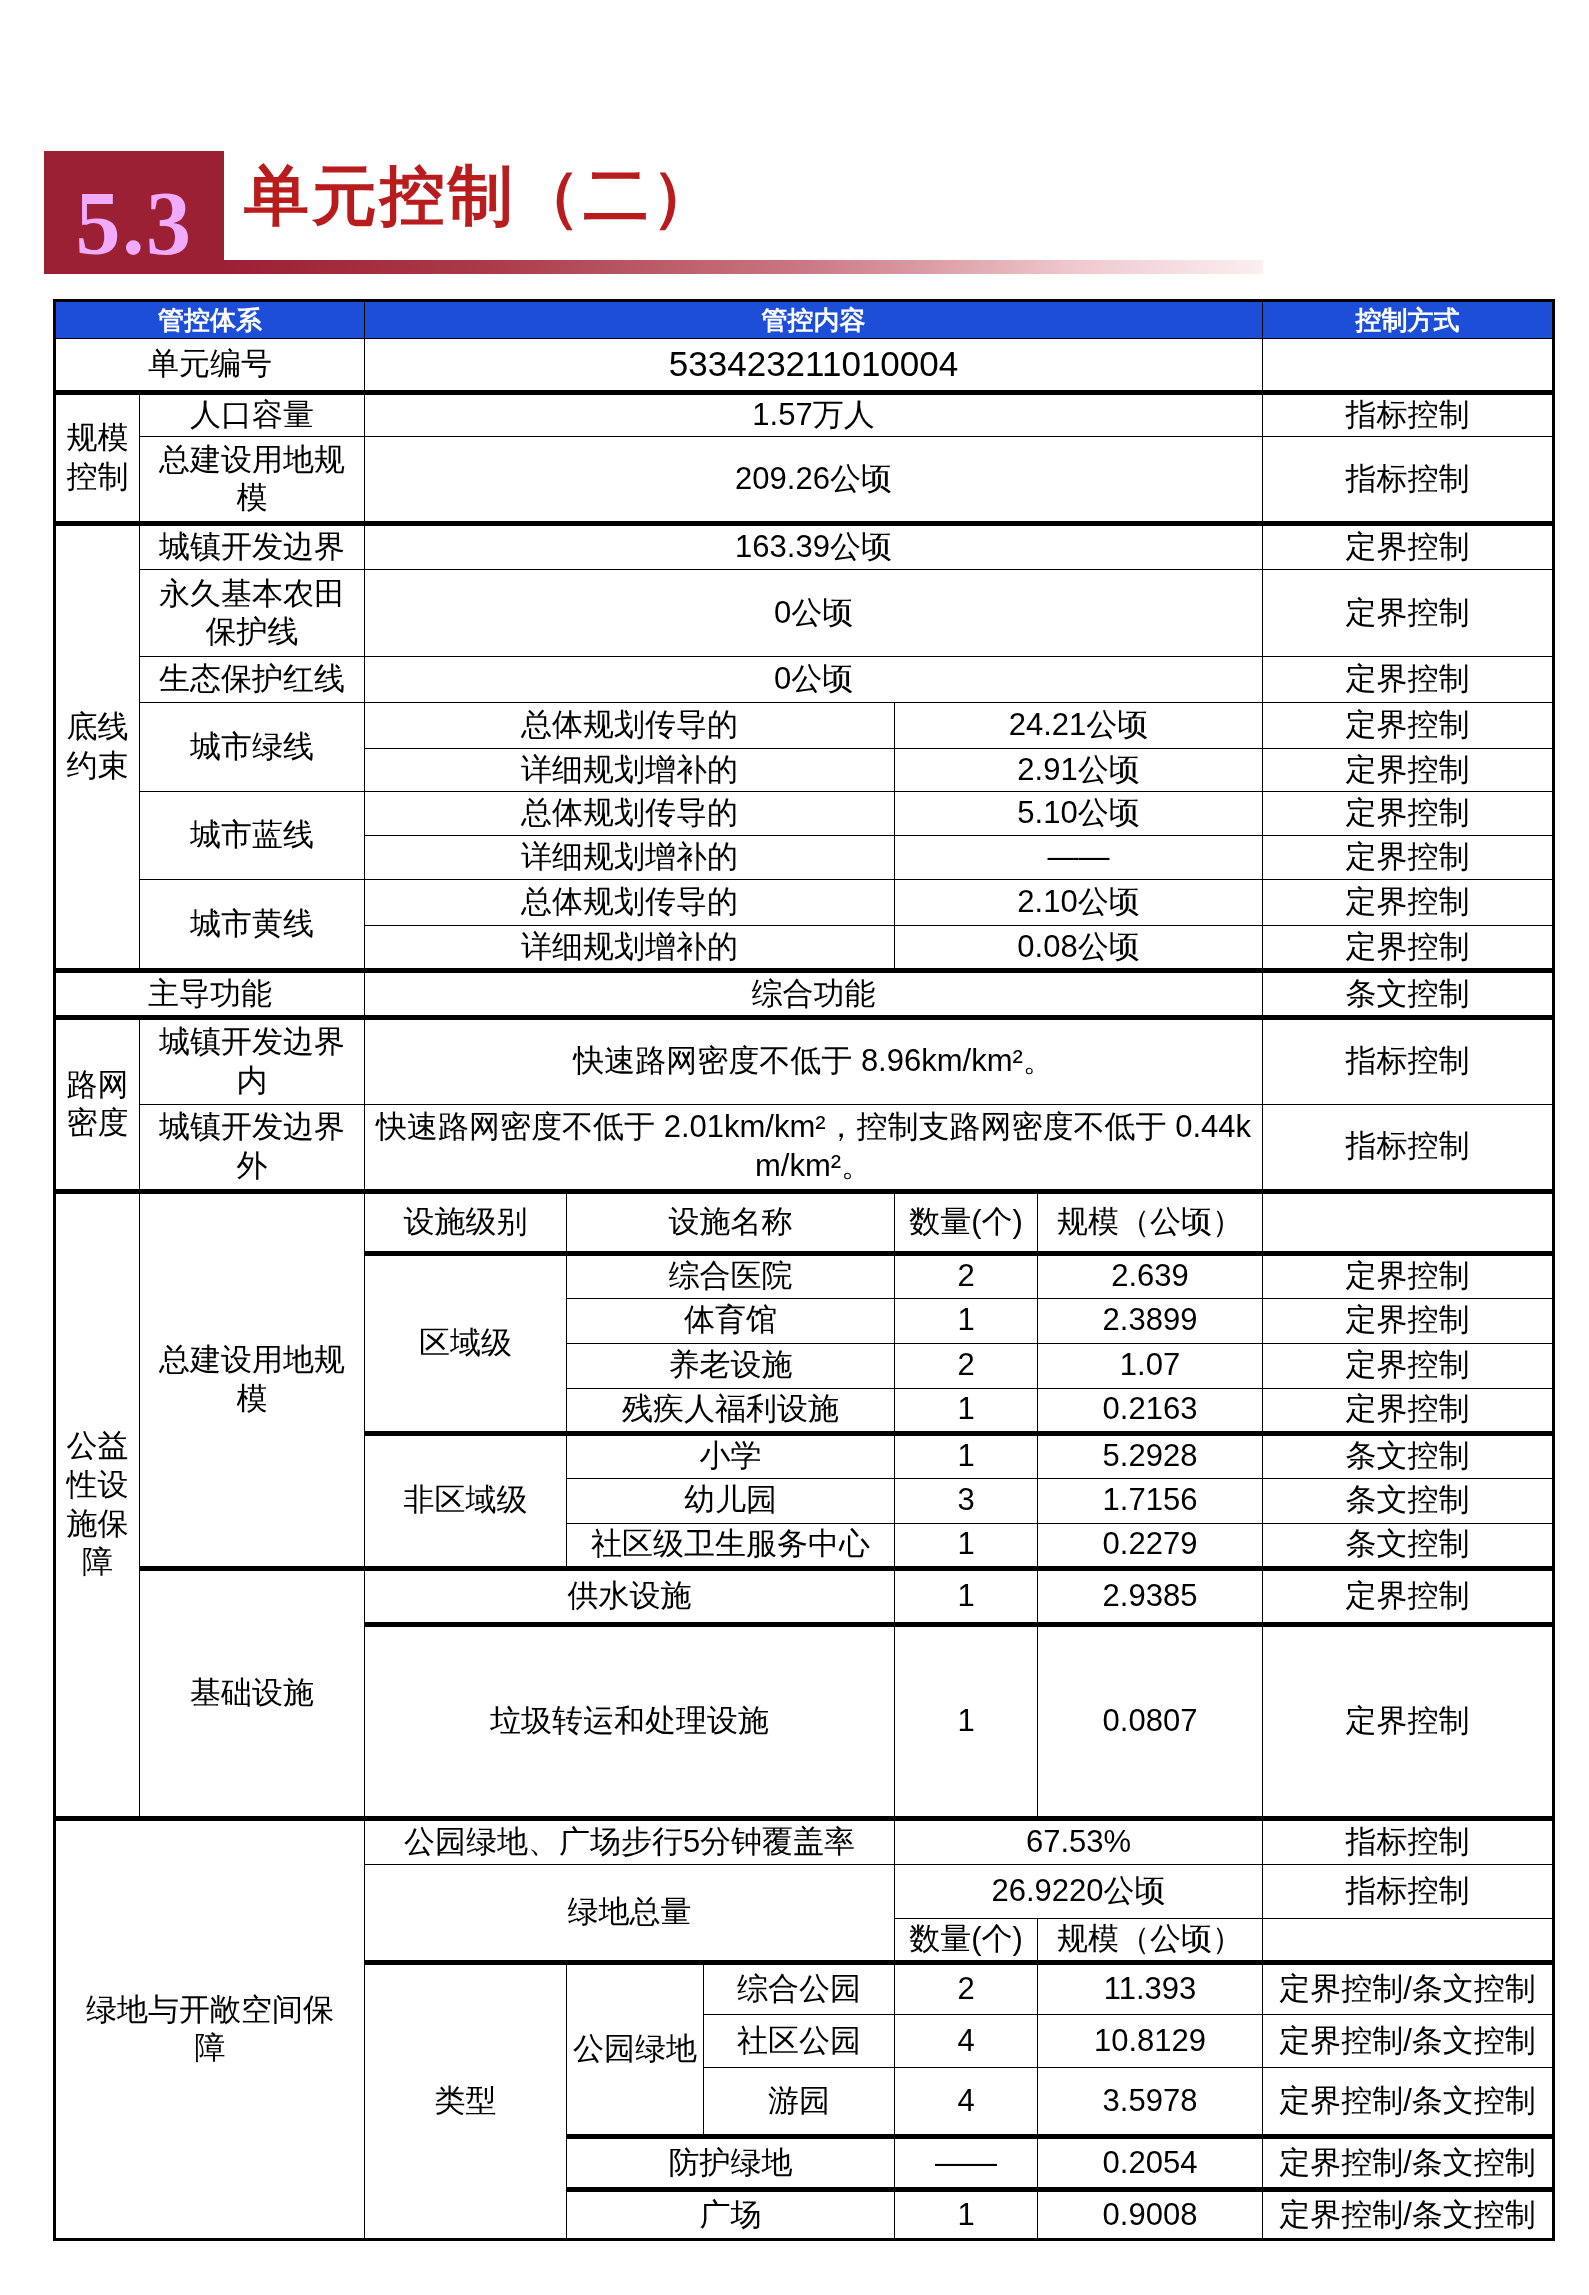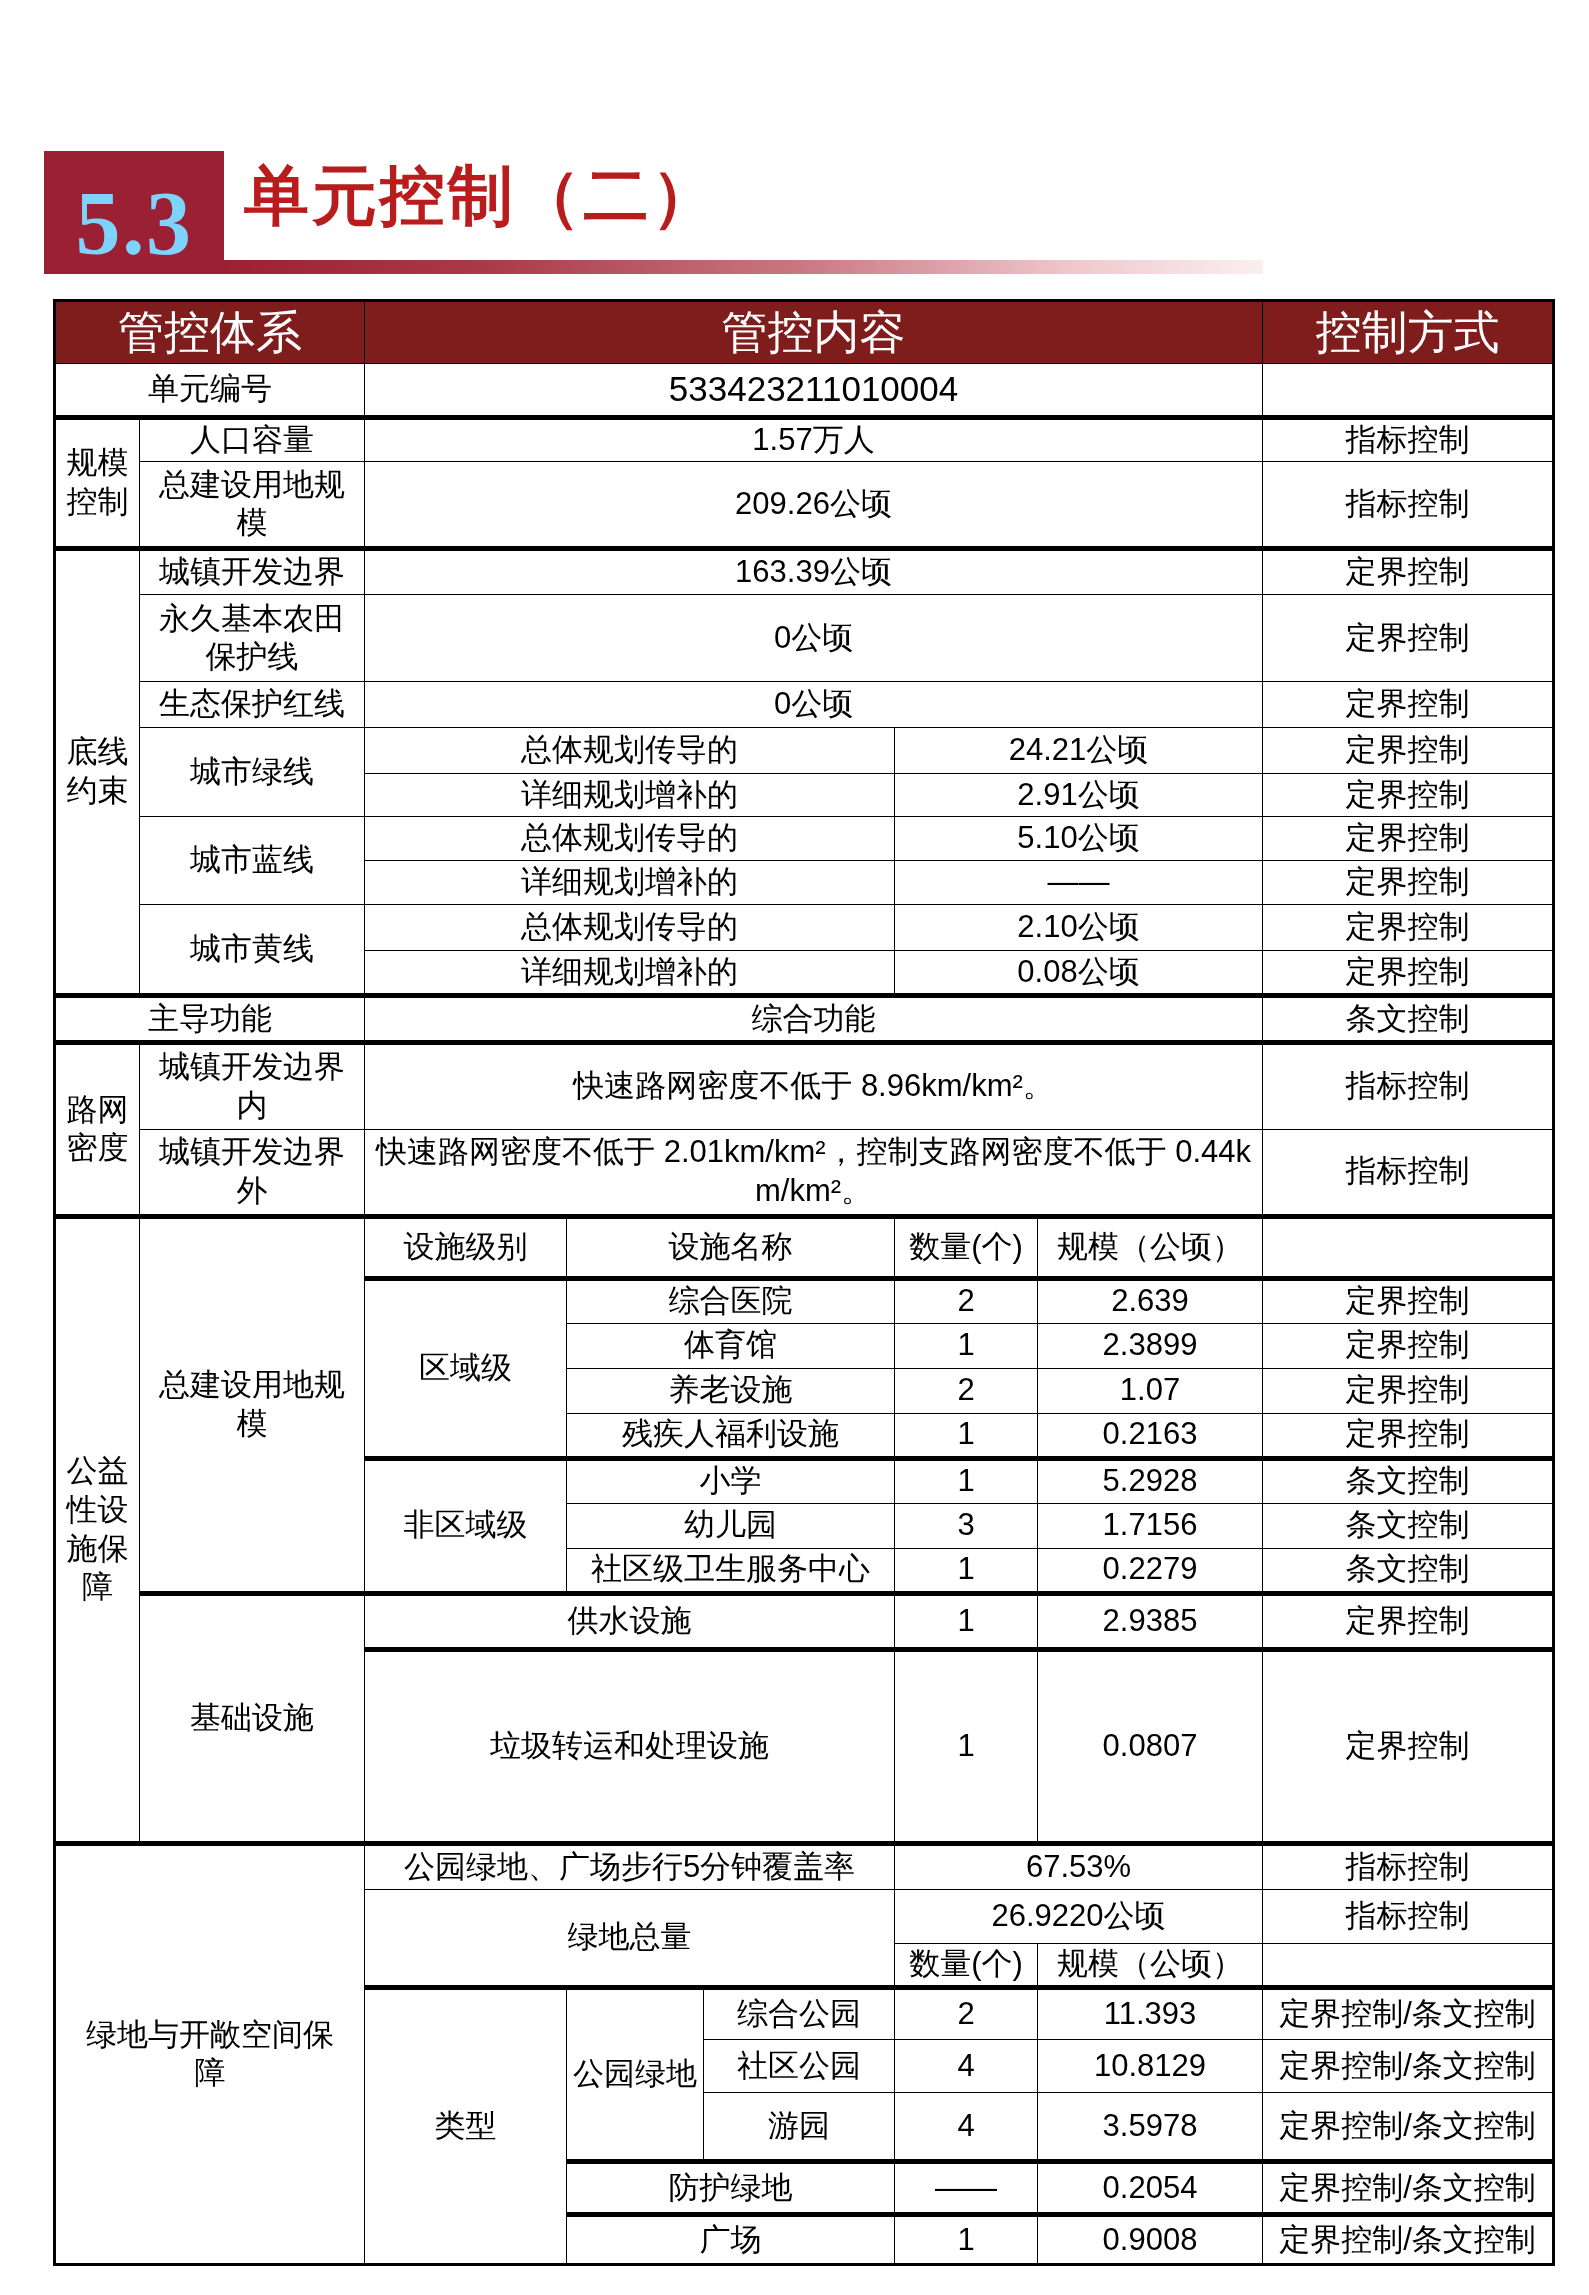--- a/index.html
+++ b/index.html
@@ -2,35 +2,35 @@
 <html style="font-size:11.8px"><head>
 <meta charset="utf-8">
 <style>
   html,body{margin:0;padding:0;background:#ffffff;}
   body{width:1590px;height:2295px;position:relative;overflow:hidden;
        font-family:"Liberation Sans","DejaVu Sans",sans-serif;color:#000;}
 
   
   .badge{position:absolute;left:44px;top:151px;width:180px;height:123px;
          background:#9C2033;display:flex;align-items:center;justify-content:center;}
-  .badge span{color:#7dd3fc;font:bold 90px/1 "Liberation Serif",serif;letter-spacing:1.5px;margin-top:22px;}
+  .badge span{color:#f0abfc;font:bold 90px/1 "Liberation Serif",serif;letter-spacing:1.5px;margin-top:22px;}
   .page-title{position:absolute;left:244px;top:161px;margin:0;
               font:bold 65px/1.1 "Liberation Serif",serif;color:#b91c1c;letter-spacing:2.9px;}
   .title-bar{position:absolute;left:224px;top:260px;width:1039px;height:14px;
              background:linear-gradient(90deg,#9C2033 0%,#A93A49 25%,#C97681 55%,#EFC9CE 82%,#FBEFF0 100%);}
 
   
   table.control{position:absolute;left:53px;top:299px;width:1498px;
                 border-collapse:collapse;table-layout:fixed;
                 font-size:31px;line-height:1.25;text-align:center;
                 border:3.7px solid #000;}
   td{border:1.5px solid #000;padding:1.5px 5.9px;vertical-align:middle;overflow:hidden;word-break:break-all;}
   tr.tb > td{border-bottom-width:5.2px;margin-top:8px;}
   td.bbt{border-bottom-width:5.2px;}
-  td.th{background:#7f1d1d;color:#fff;font-weight:normal;font-size:46px;}
+  td.th{background:#1d4ed8;color:#fff;font-weight:bold;font-size:26px;}
   td.num-lg{font-size:35px;text-align:center;}
   td.pad-lg{padding:1.5px 22px;}
 </style>
 </head>
 <body>
 
 <div>
 
   <div class="badge">
     <span>5.3</span>

